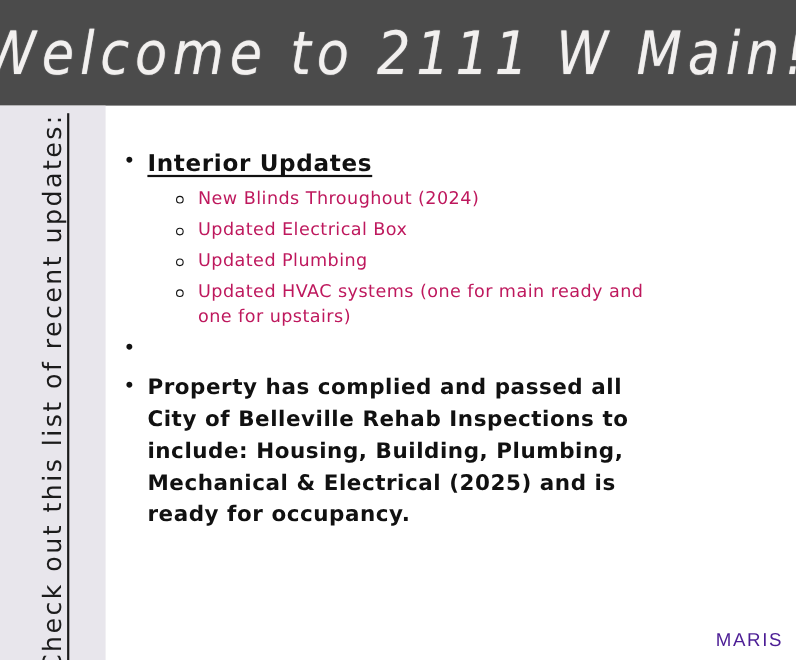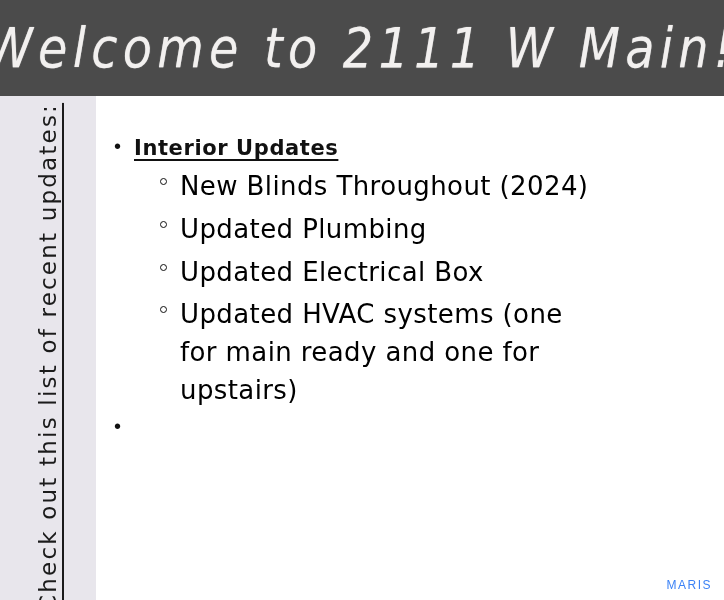--- a/index.html
+++ b/index.html
@@ -118,22 +118,22 @@
   ul.level2 {
     list-style: none;
     margin: 6px 0 0 0;
     padding: 0 0 0 24px;
   }
   ul.level2 > li {
     position: relative;
     padding-left: 22px;
     margin-bottom: 5px;
     font-family: "DejaVu Sans", sans-serif;
-    font-size: 26px;
-    color: #000000;
+    font-size: 16px;
+    color: #be185d;
     letter-spacing: 0.4px;
     line-height: 1.45;
   }
   ul.level2 > li::before {
     content: "";
     position: absolute;
     left: 2px;
     top: 10px;
     width: 7px;
     height: 7px;
@@ -153,23 +153,23 @@
 
   .spacer-block {
     height: 34px;
   }
 
   .watermark {
     position: absolute;
     right: 12px;
     bottom: 8px;
     font-family: "Liberation Sans", sans-serif;
-    font-size: 12px;
+    font-size: 17px;
     letter-spacing: 1.5px;
-    color: #3b82f6;
+    color: #4c1d95;
   }
 </style>
 </head>
 <body>
 
 <div class="page">
 
   <div class="banner">
     <div class="banner-title">Welcome to 2111 W Main!</div>
   </div>
@@ -178,29 +178,32 @@
     <div class="side-text">Check out this list of recent updates:</div>
   </div>
 
   <div class="content">
     <ul class="level1">
 
       <li>
         <span class="section-heading">Interior Updates</span>
         <ul class="level2">
           <li>New Blinds Throughout (2024)</li>
+          <li>Updated Electrical Box</li>
           <li>Updated Plumbing</li>
-          <li>Updated Electrical Box</li>
           <li>Updated HVAC systems (one for main ready and one for upstairs)</li>
         </ul>
       </li>
 
       <li class="spacer-item" style="list-style:none;padding:0;margin:0;">
         <div class="spacer-block"></div>
       </li>
 
+      <li>
+        <span class="para-item">Property has complied and passed all City of Belleville Rehab Inspections to include: Housing, Building, Plumbing, Mechanical &amp; Electrical (2025) and is ready for occupancy.</span>
+      </li>
 
     </ul>
   </div>
 
   <div class="watermark">MARIS</div>
 
 </div>
 
 </body></html>

